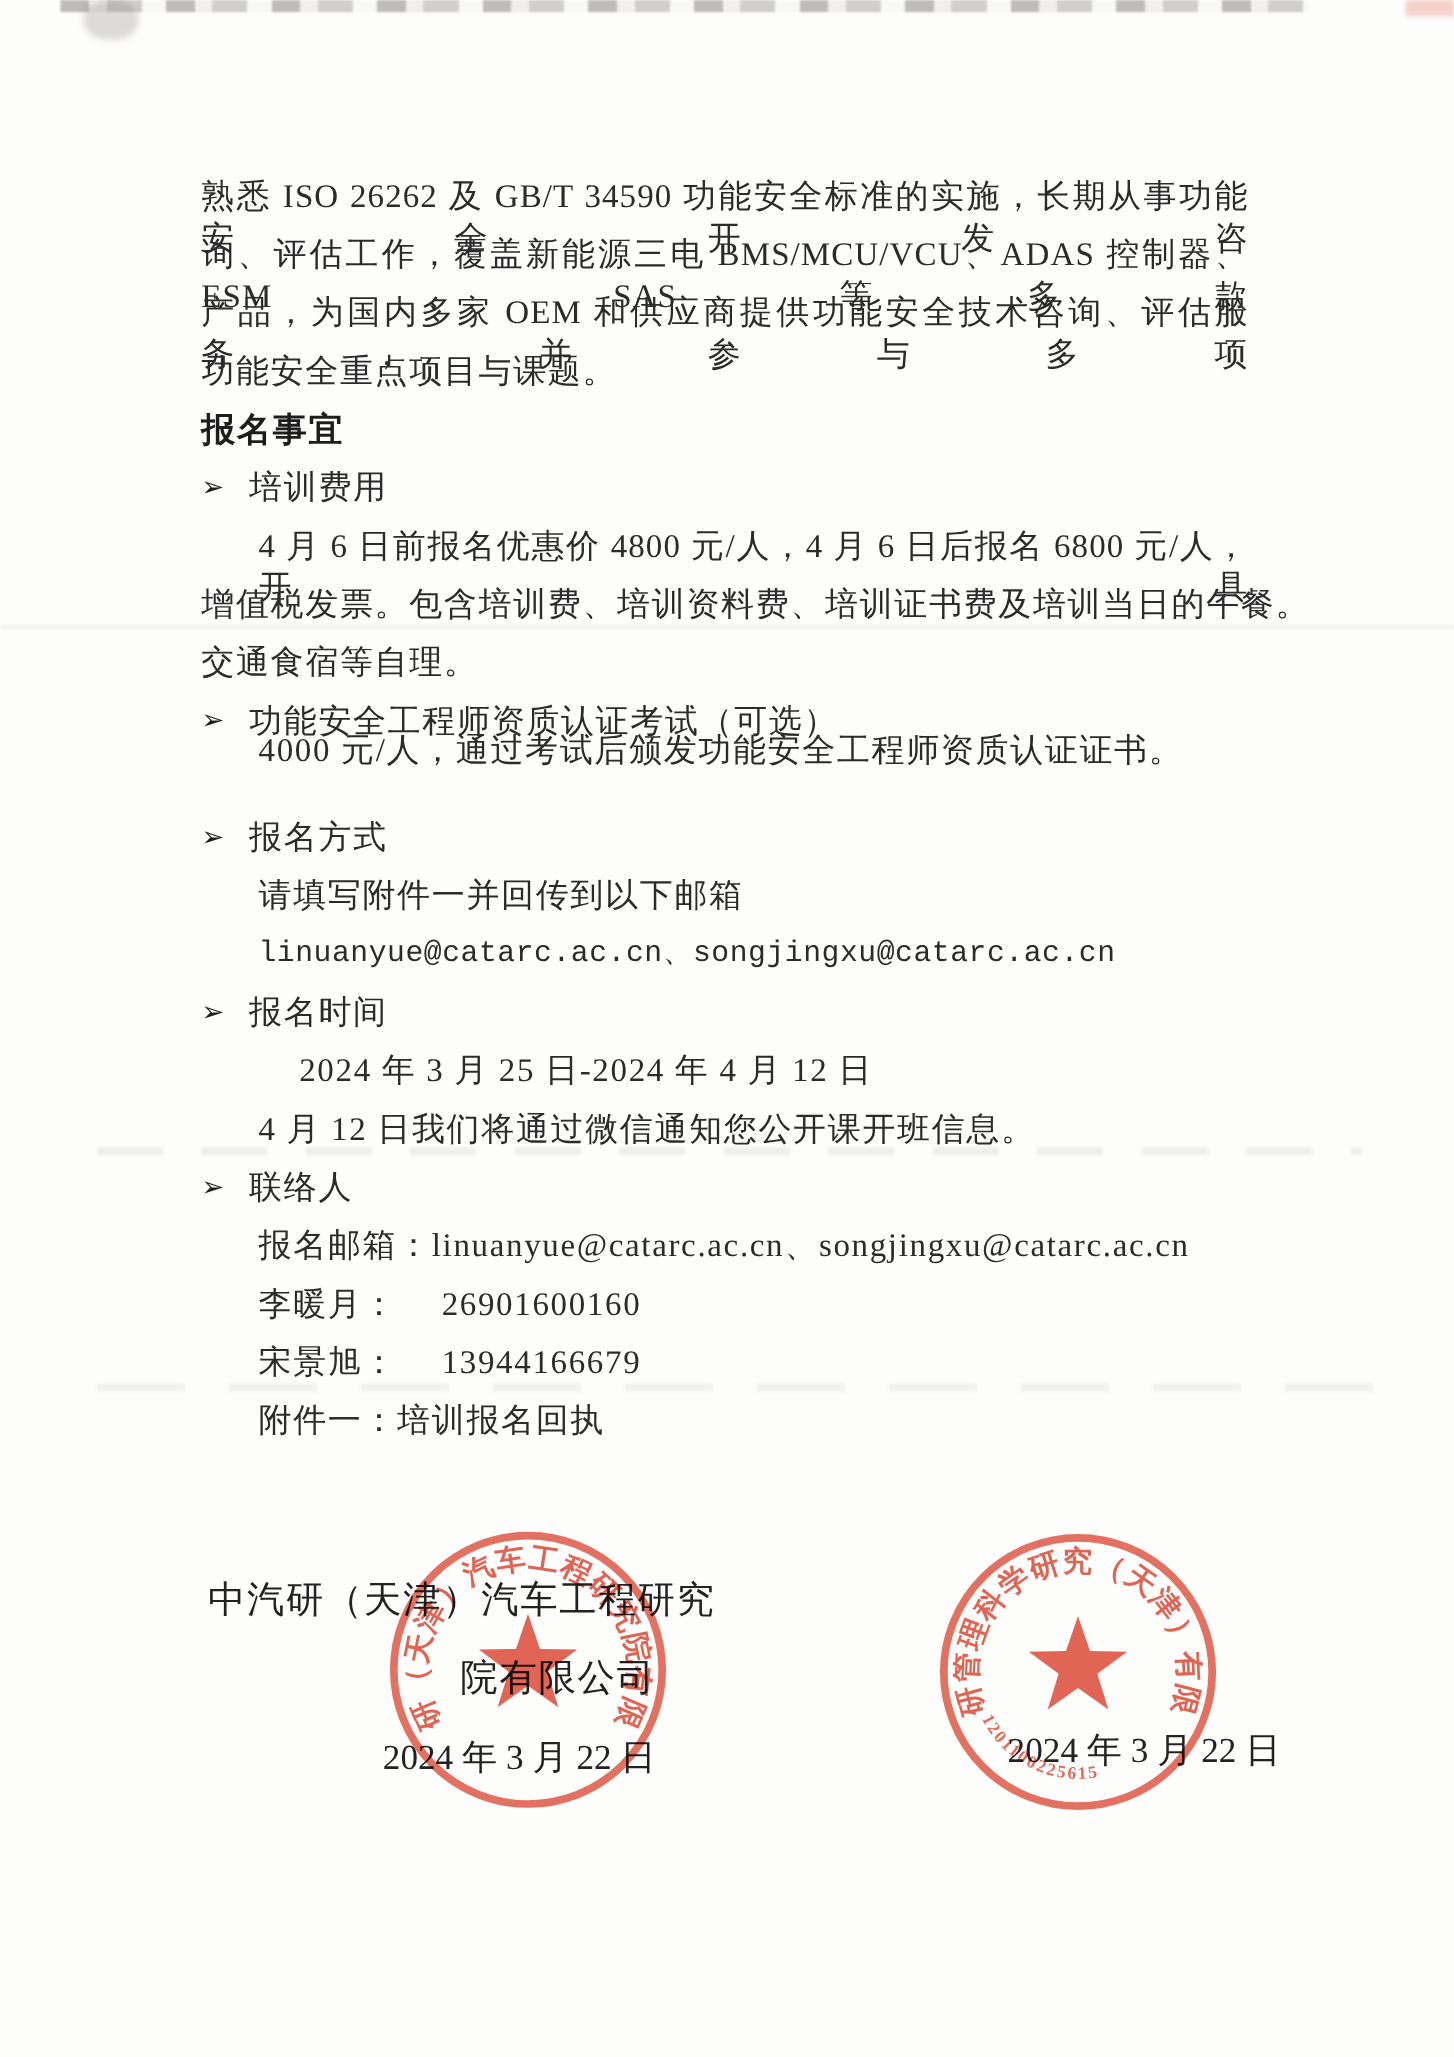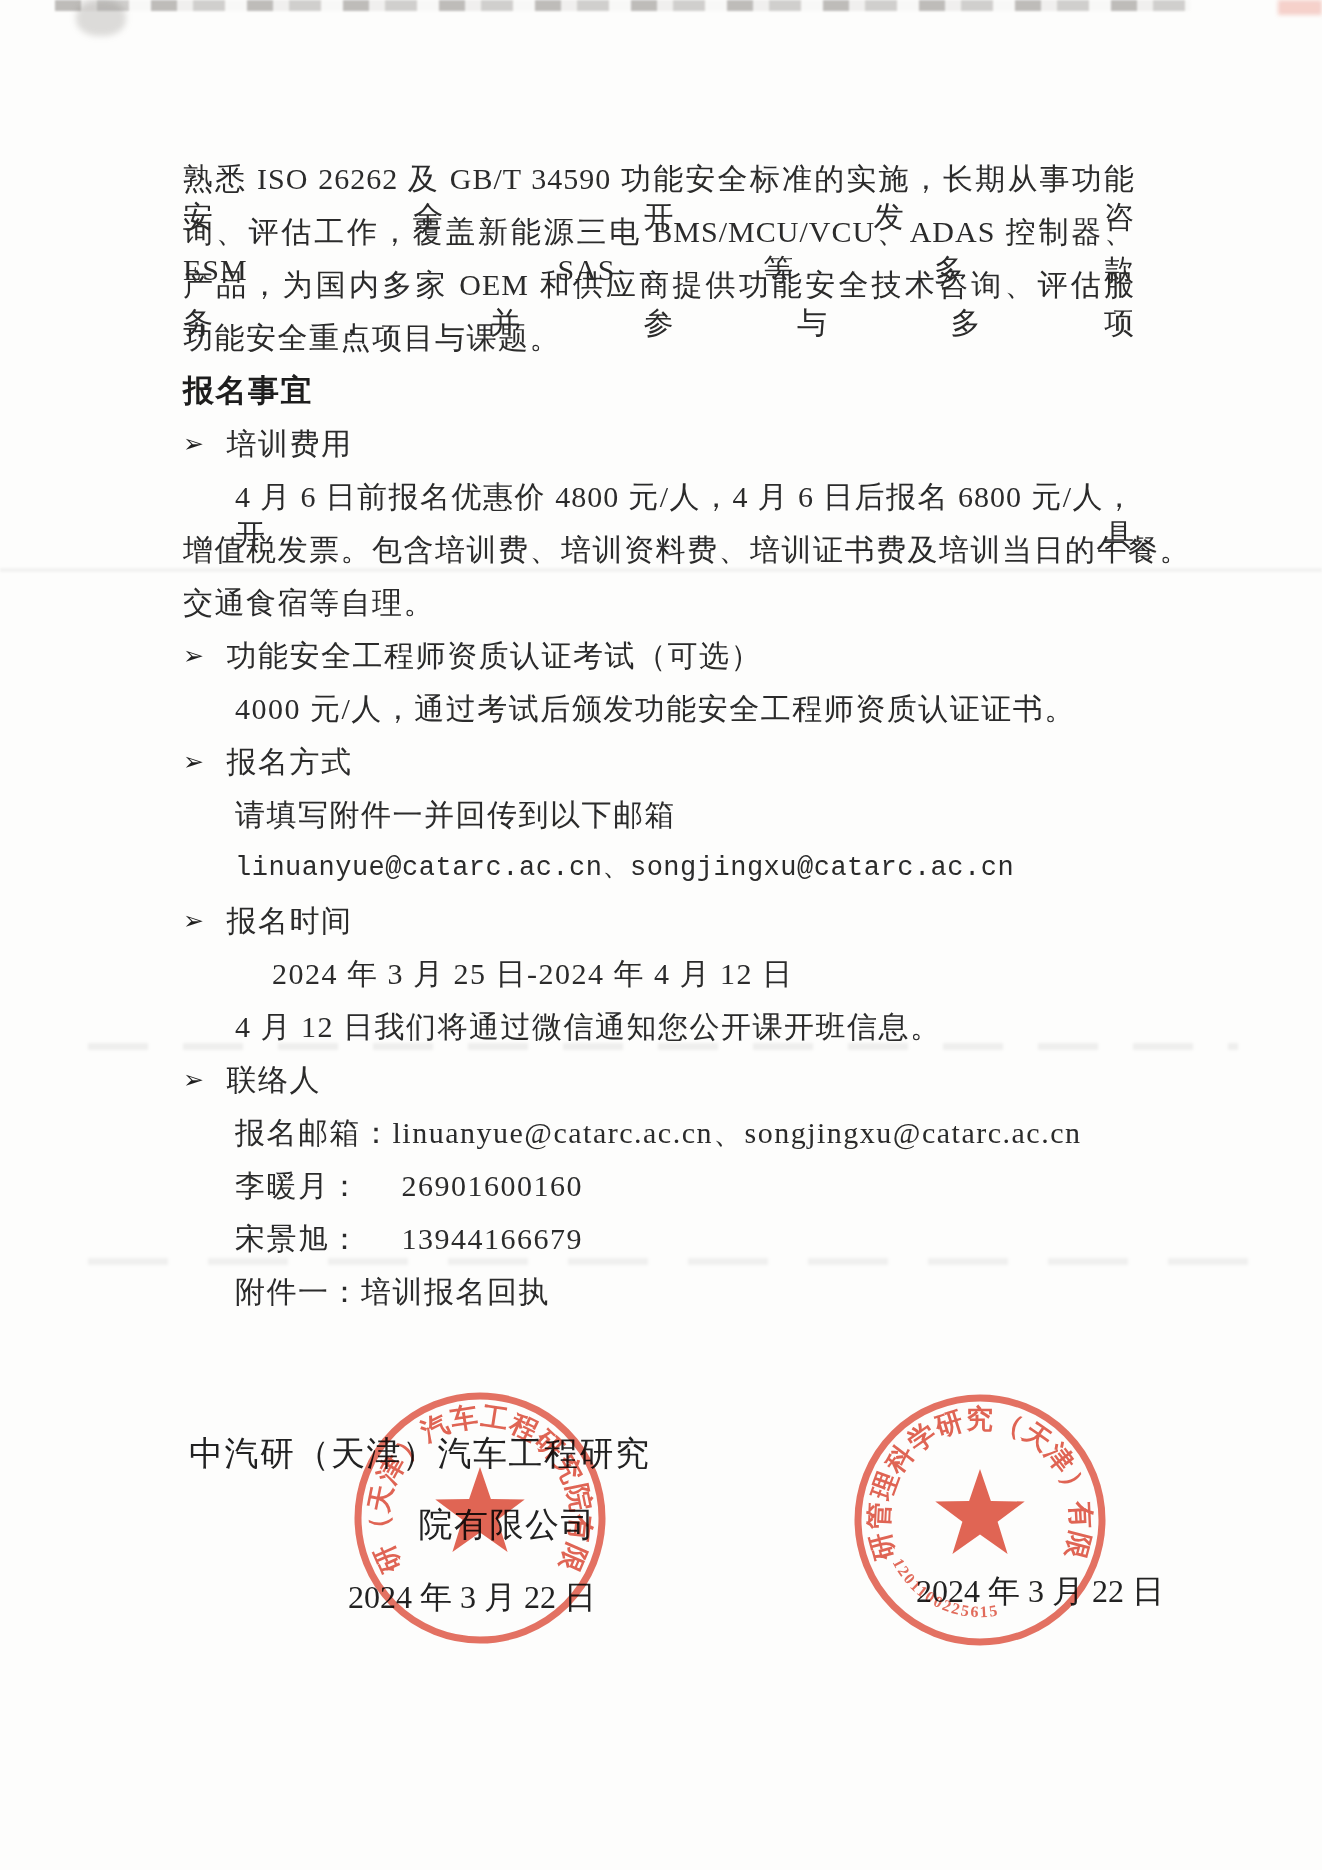--- a/index.html
+++ b/index.html
@@ -118,21 +118,21 @@
       <div class="line  fill" style="top: 160px; left: 183px; width: 952px;">熟悉 ISO 26262 及 GB/T 34590 功能安全标准的实施，长期从事功能安全开发咨</div>
       <div class="line  fill" style="top: 213px; left: 183px; width: 952px;">询、评估工作，覆盖新能源三电 BMS/MCU/VCU、ADAS 控制器、ESM、SAS 等多款</div>
       <div class="line  fill" style="top: 266px; left: 183px; width: 952px;">产品，为国内多家 OEM 和供应商提供功能安全技术咨询、评估服务，并参与多项</div>
       <div class="line " style="top: 319px; left: 183px;">功能安全重点项目与课题。</div>
       <div class="line heading" style="top: 372px; left: 183px;">报名事宜</div>
       <div class="line " style="top: 425px; left: 183px;"><span class="bm">➢</span><span>培训费用</span></div>
       <div class="line  fill" style="top: 478px; left: 235px; width: 900px;">4 月 6 日前报名优惠价 4800 元/人，4 月 6 日后报名 6800 元/人，开具</div>
       <div class="line " style="top: 531px; left: 183px;">增值税发票。包含培训费、培训资料费、培训证书费及培训当日的午餐。</div>
       <div class="line " style="top: 584px; left: 183px;">交通食宿等自理。</div>
       <div class="line " style="top: 637px; left: 183px;"><span class="bm">➢</span><span>功能安全工程师资质认证考试（可选）</span></div>
-      <div class="line " style="top: 690px; left: 235px; font-family: Liberation Serif, serif;">4000 元/人，通过考试后颁发功能安全工程师资质认证证书。</div>
+      <div class="line " style="top: 664px; left: 235px; font-family: Liberation Serif, serif;">4000 元/人，通过考试后颁发功能安全工程师资质认证证书。</div>
       <div class="line " style="top: 743px; left: 183px;"><span class="bm">➢</span><span>报名方式</span></div>
       <div class="line " style="top: 796px; left: 235px;">请填写附件一并回传到以下邮箱</div>
       <div class="line  mono" style="top: 849px; left: 235px;">linuanyue@catarc.ac.cn、songjingxu@catarc.ac.cn</div>
       <div class="line " style="top: 902px; left: 183px;"><span class="bm">➢</span><span>报名时间</span></div>
       <div class="line " style="top: 955px; left: 235px; margin-left: 37px;">2024 年 3 月 25 日-2024 年 4 月 12 日</div>
       <div class="line " style="top: 1008px; left: 235px;">4 月 12 日我们将通过微信通知您公开课开班信息。</div>
       <div class="line " style="top: 1061px; left: 183px;"><span class="bm">➢</span><span>联络人</span></div>
       <div class="line " style="top: 1114px; left: 235px;">报名邮箱：linuanyue@catarc.ac.cn、songjingxu@catarc.ac.cn</div>
       <div class="line " style="top: 1167px; left: 235px;">李暖月：　 26901600160</div>
       <div class="line " style="top: 1220px; left: 235px;">宋景旭：　 13944166679</div>

